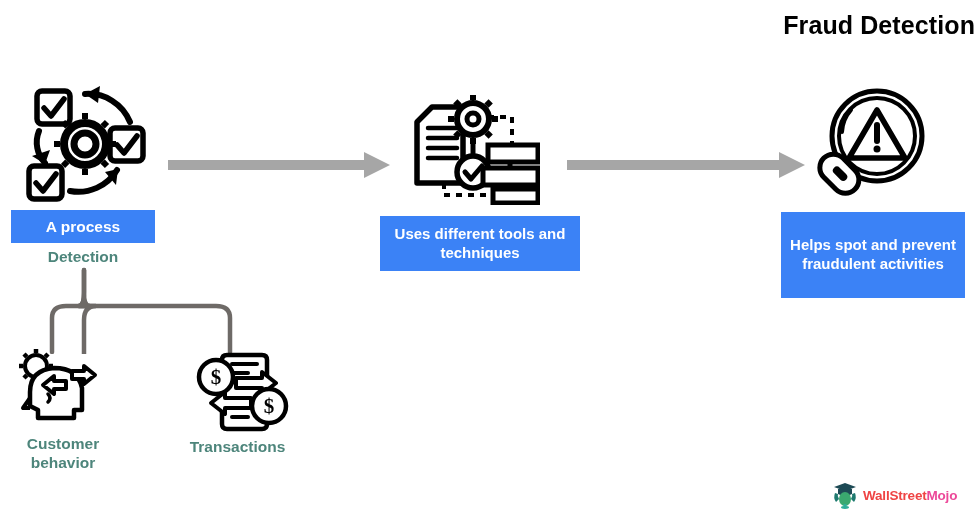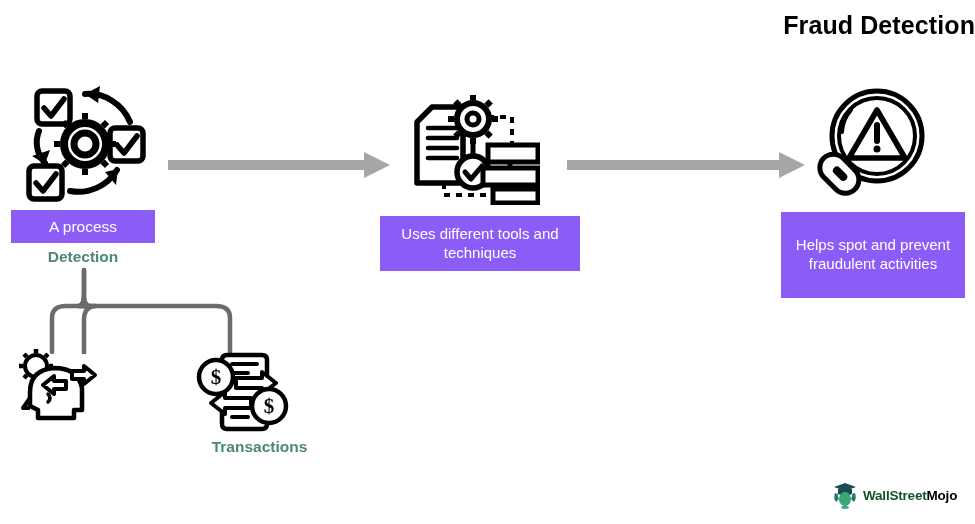--- a/index.html
+++ b/index.html
@@ -16,59 +16,59 @@
   .title{
     position:absolute;top:11px;left:0;width:975px;
     text-align:right;
     font-size:25px;font-weight:bold;color:#000000;
     letter-spacing:0.1px;
   }
 
   
   .teal-box{
     position:absolute;
-    background:#8b5cf6;
+    background:#3b82f6;
     color:#ffffff;
-    font-weight:normal;
+    font-weight:bold;
     display:flex;align-items:center;justify-content:center;
     text-align:center;
     line-height:1.25;
     box-sizing:border-box;
   }
   #box-process{left:11px;top:210px;width:144px;height:33px;font-size:15.5px;}
   #box-tools{left:380px;top:216px;width:200px;height:55px;font-size:15px;padding:17px 8px;}
   #box-helps{left:781px;top:212px;width:184px;height:86px;font-size:15px;padding:18px 8px;}
 
   
   .teal-text{
     position:absolute;
     color:#4d857b;
     font-weight:bold;
     text-align:center;
     line-height:1.22;
   }
   #lbl-monitors{left:11px;top:248px;width:144px;font-size:15.5px;}
   #lbl-customer{left:2px;top:435px;width:122px;font-size:15.5px;}
-  #lbl-transactions{left:192px;top:438px;width:135px;font-size:15.5px;}
+  #lbl-transactions{left:170px;top:438px;width:135px;font-size:15.5px;}
 
   
   .arrow{position:absolute;}
 
   
   .icon{position:absolute;}
 
   
   #brace{position:absolute;left:40px;top:264px;}
 
   
   #logo{position:absolute;left:832px;top:482px;display:flex;align-items:center;gap:5px;}
   #logo .mark{width:26px;height:27px;display:block;}
   .logo-word{font-size:13.5px;font-weight:bold;letter-spacing:-0.2px;}
-  .logo-word .w1{color:#14532d;}
-  .logo-word .w2{color:#000000;}
+  .logo-word .w1{color:#ef4444;}
+  .logo-word .w2{color:#ec4899;}
 </style>
 </head>
 <body>
 
 <div class="stage">
 
   <div class="title">Fraud Detection</div>
 
   <div class="icon" style="left:22px;top:84px;width:140px;height:120px;">
     <svg width="140" height="120" viewBox="0 0 140 120" fill="none" stroke="#000" stroke-width="5.5">
@@ -217,20 +217,21 @@
 
       <path d="M16,58 L16,44 Q16,22 40,20 Q64,20 68,40 L68,62 L60,62 L60,70 L24,70 L24,62 Z" fill="#fff" stroke="#000" stroke-width="4.5" stroke-linejoin="round"></path>
 
       <path d="M16,50 L9,60 L16,60" fill="none" stroke="#000" stroke-width="4" stroke-linejoin="round"></path>
       <path d="M34,46 Q38,50 34,54" fill="none" stroke="#000" stroke-width="3.5" stroke-linecap="round"></path>
 
       <polygon points="58,23 70,23 70,18 81,27 70,36 70,31 58,31" fill="#fff" stroke="#000" stroke-width="4" stroke-linejoin="round"></polygon>
       <polygon points="52,33 40,33 40,28 29,37 40,46 40,41 52,41" fill="#fff" stroke="#000" stroke-width="4" stroke-linejoin="round"></polygon>
     </svg>
   </div>
+  <div class="teal-text" id="lbl-customer">Customer behavior</div>
 
   <div class="icon" style="left:196px;top:350px;width:95px;height:85px;">
     <svg width="95" height="85" viewBox="0 0 95 85" fill="none" stroke="#000">
 
       <path d="M26,10 Q26,5 31,5 L66,5 Q71,5 71,10 L71,74 Q71,79 66,79 L31,79 Q26,79 26,74 Z" fill="#fff" stroke="#000" stroke-width="4.5"></path>
       <g stroke="#000" stroke-width="4" stroke-linecap="round">
         <line x1="36" y1="14" x2="61" y2="14"></line>
         <line x1="36" y1="23" x2="52" y2="23"></line>
         <line x1="36" y1="57" x2="61" y2="57"></line>
         <line x1="36" y1="67" x2="52" y2="67"></line>

